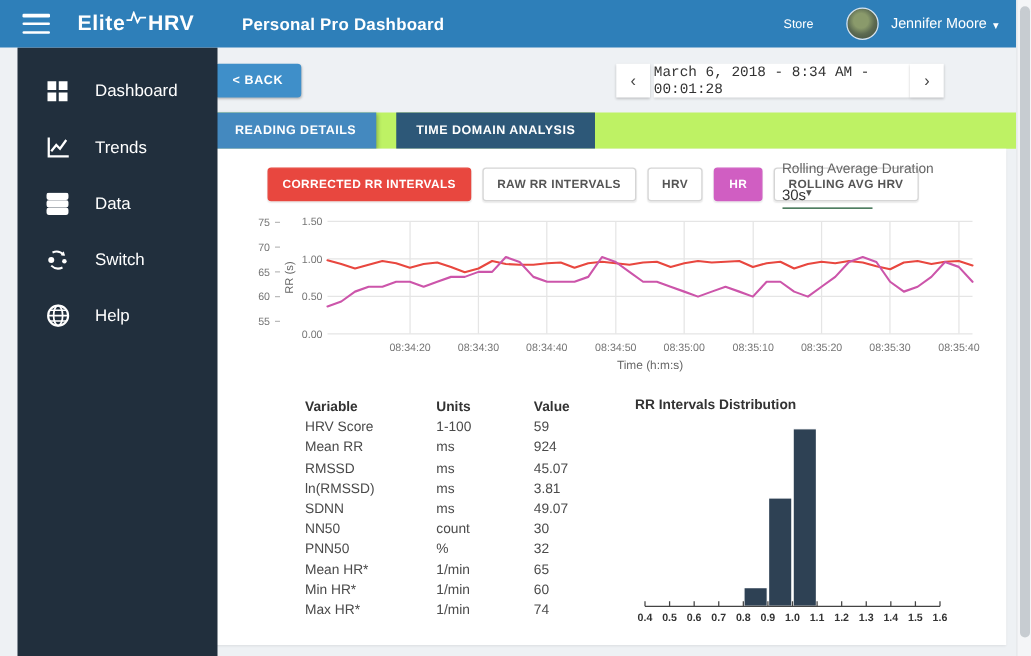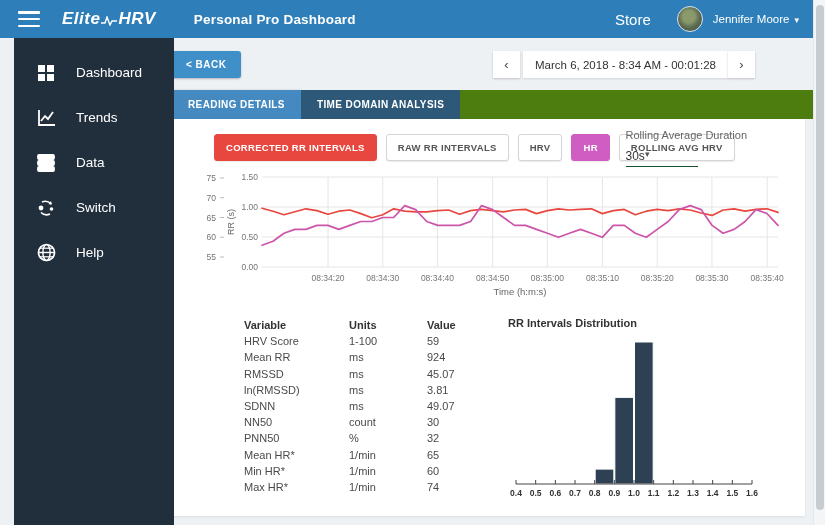--- a/index.html
+++ b/index.html
@@ -2,25 +2,25 @@
 <html><head>
 <meta charset="utf-8">
 <style>
   * { margin:0; padding:0; box-sizing:border-box; }
   html,body { width:825px; height:525px; overflow:hidden; font-family:"Liberation Sans", sans-serif; background:#eef1f4; }
 
   
   .topbar { position:absolute; top:0; left:0; width:813px; height:38px; background:#2e7fb9; display:flex; align-items:center; color:#fff; z-index:5; }
   .hamburger { width:22px; height:16px; margin-left:18px; display:flex; flex-direction:column; justify-content:space-between; cursor:pointer; }
   .hamburger span { display:block; height:2.5px; background:#fff; border-radius:1px; }
-  .logo { margin-left:22px; font-weight:bold; font-size:17px; letter-spacing:0.5px; display:flex; align-items:flex-end; font-style:italic; }
+  .logo { margin-left:22px; font-weight:bold; font-size:17px; letter-spacing:0.5px; display:flex; }
   .logo .pulse { margin:0 1px 3px 1px; }
   .page-title { margin-left:38px; font-size:13.5px; font-weight:bold; letter-spacing:0.2px; }
   .topbar-right { margin-left:auto; display:flex; align-items:center; }
-  .store-link { font-size:15px; margin-right:26px; cursor:pointer; }
+  .store-link { font-size:10px; margin-right:26px; cursor:pointer; }
   .avatar { width:26px; height:26px; border-radius:50%; margin-right:10px;
             background:radial-gradient(circle at 45% 40%, #8a9a6b 0 30%, #5d6b52 55%, #3f4a3a 100%); border:1px solid #d8e4ee; }
   .user-menu { font-size:11.5px; margin-right:14px; cursor:pointer; display:flex; align-items:flex-end; gap:5px; }
   .caret { font-size:9px; }
 
   
   .scrollbar { position:absolute; top:0; right:0; width:12px; height:525px; background:#f4f5f7; z-index:9; border-left:1px solid #e4e6e9; }
   .scroll-thumb { position:absolute; top:5px; right:1.5px; width:8px; height:505px; background:#c7ccd1; border-radius:4px; }
 
   
@@ -29,23 +29,23 @@
   .side-item .ic { width:20px; height:20px; margin-right:20px; display:flex; align-items:center; justify-content:center; }
   .side-item svg { stroke:#fff; fill:none; stroke-width:1.8; }
 
   
   .main { position:absolute; top:38px; left:160px; width:653px; height:519px; background:#eef1f4; }
   .toolbar { display:flex; align-items:center; padding:13px 12px 12px 12px; }
   .back-btn { background:#3f8fc9; color:#fff; font-size:10px; font-weight:bold; letter-spacing:0.5px; border:none; border-radius:3px; padding:8px 14px; cursor:pointer; box-shadow:0 1px 2px rgba(0,0,0,0.25); }
   .datenav { margin-left:auto; margin-right:46px; display:flex; align-items:stretch; }
   .nav-arrow { width:27px; background:#fff; border:none; font-size:13px; color:#444; cursor:pointer; box-shadow:0 1px 2px rgba(0,0,0,0.2); display:flex; align-items:center; justify-content:center; }
   .nav-arrow.left { margin-right:3px; }
-  .date-box { background:#fff; width:205px; height:27px; display:flex; align-items:center; justify-content:center; font-size:11.5px; color:#333; box-shadow:0 1px 2px rgba(0,0,0,0.12); }
-
-  .tabstrip { margin-left:12px; margin-right:0; height:29px; background:#4d7c0f; display:flex; align-items:stretch; }
+  .date-box { background:#fff; width:205px; height:27px; display:flex; align-items:center; justify-content:center; font-size:11.5px; color:#333; box-shadow:0 1px 2px rgba(0,0,0,0.12);font-family:Liberation Mono, monospace; }
+
+  .tabstrip { margin-left:12px; margin-right:0; height:29px; background:#bef264; display:flex; align-items:stretch;gap:16px; }
   .tab { padding:0 16px; display:flex; align-items:center; color:#fff; font-size:10px; font-weight:bold; letter-spacing:0.4px; cursor:pointer; }
   .tab.inactive { background:#4489bf; box-shadow:1px 1px 3px rgba(0,0,0,0.25); }
   .tab.active { background:#2d5878; }
 
   .panel { margin-left:12px; margin-right:8px; background:#fff; height:397px; position:relative; box-shadow:0 1px 2px rgba(0,0,0,0.08); }
 
   .controls { display:flex; align-items:center; padding:15px 0 0 42px; gap:9px; }
   .cbtn { font-family:"Liberation Sans", sans-serif; font-size:9.5px; font-weight:bold; letter-spacing:0.3px; padding:7px 11px; border-radius:3px; cursor:pointer; border:1px solid #d5d5d5; background:#fff; color:#555; box-shadow:0 1px 1px rgba(0,0,0,0.08); }
   .cbtn.red { background:#e8473f; border-color:#e8473f; color:#fff; }
   .cbtn.pink { background:#d05ec2; border-color:#d05ec2; color:#fff; }

